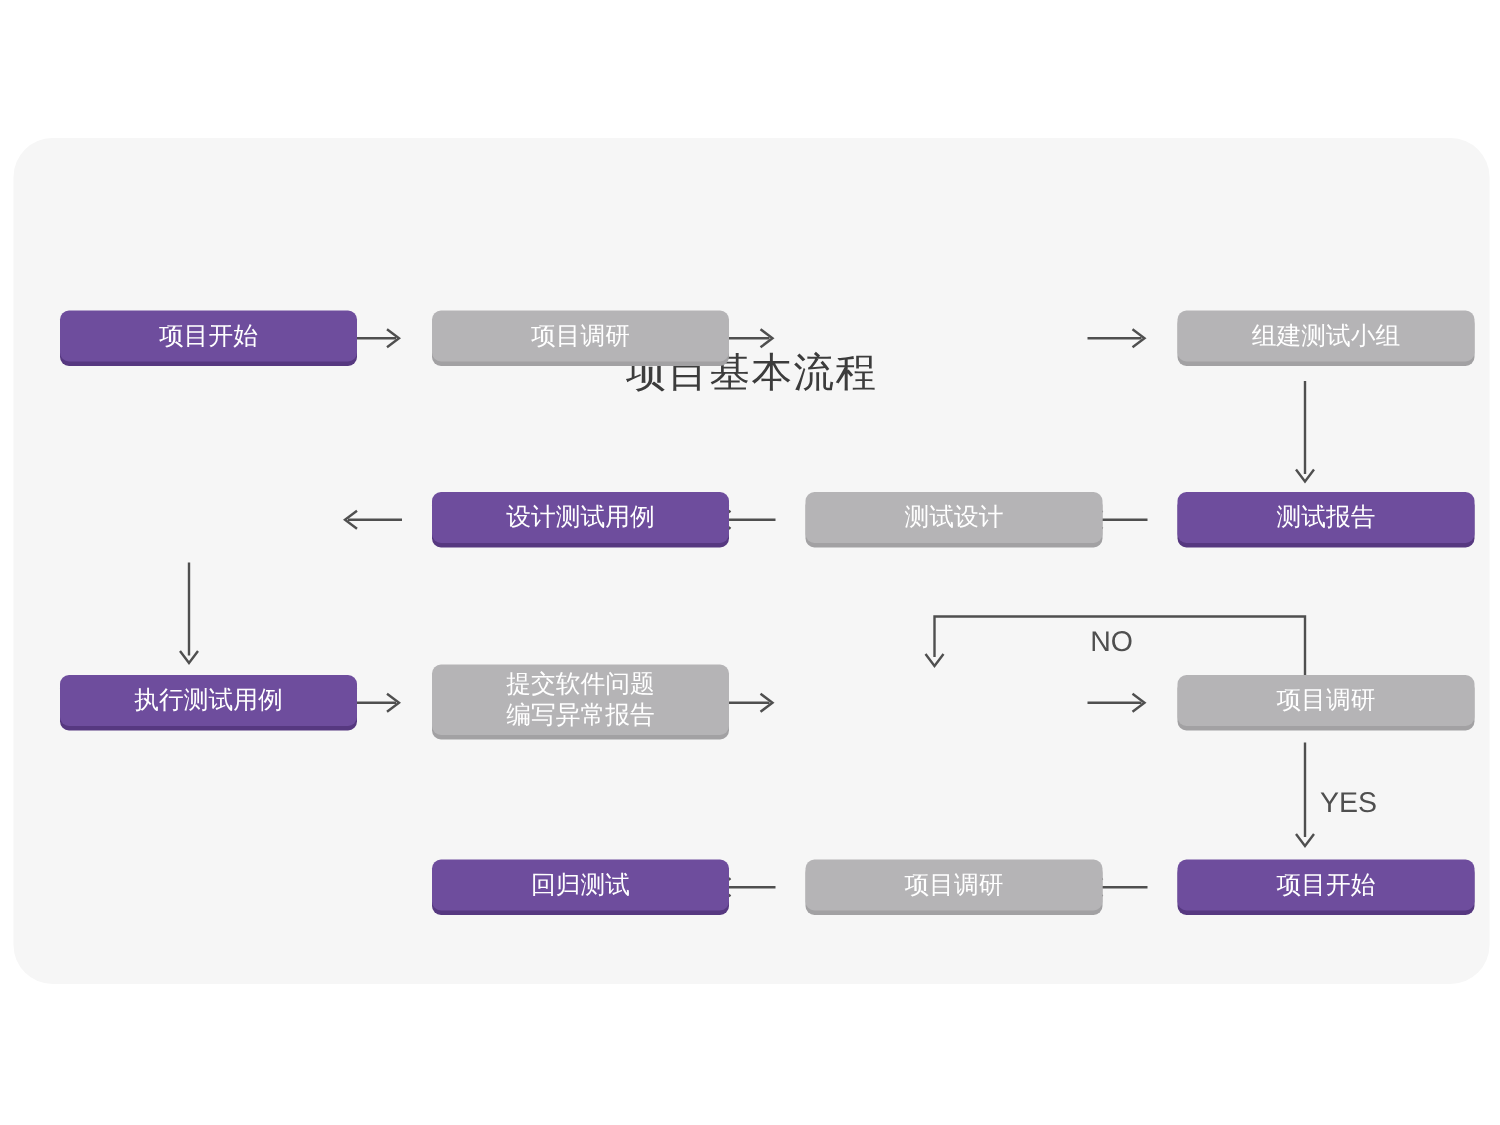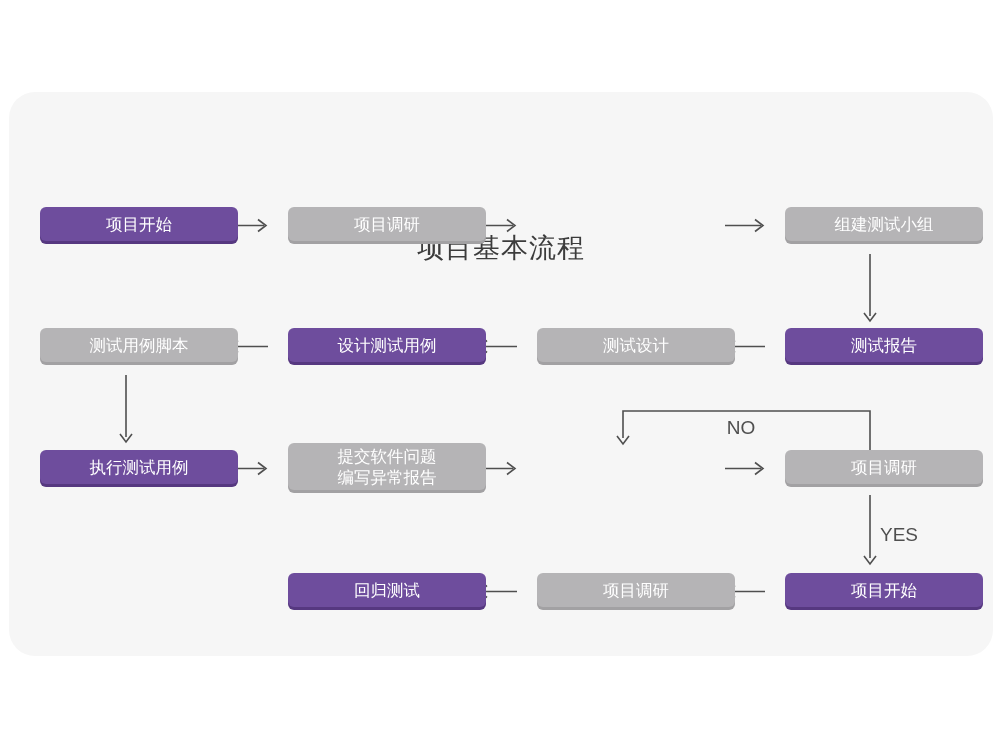--- a/index.html
+++ b/index.html
@@ -94,21 +94,20 @@
     <text x="880" y="541" text-anchor="start">YES</text>
   </svg>
 
   <div class="node purple" style="left:40px;top:207px">项目开始</div>
   <div class="node gray" style="left:288px;top:207px">项目调研</div>
   <div class="node gray" style="left:785px;top:207px">组建测试小组</div>
 
   <div class="node purple" style="left:785px;top:328px">测试报告</div>
   <div class="node gray" style="left:537px;top:328px">测试设计</div>
   <div class="node purple" style="left:288px;top:328px">设计测试用例</div>
-  <div class="node gray" style="left:40px;top:328px">测试用例脚本</div>
 
   <div class="node purple" style="left:40px;top:450px">执行测试用例</div>
   <div class="node gray tall" style="left:288px;top:443px">提交软件问题
 编写异常报告</div>
   <div class="node gray" style="left:785px;top:450px">项目调研</div>
 
   <div class="node purple" style="left:785px;top:573px">项目开始</div>
   <div class="node gray" style="left:537px;top:573px">项目调研</div>
   <div class="node purple" style="left:288px;top:573px">回归测试</div>
 </div>

